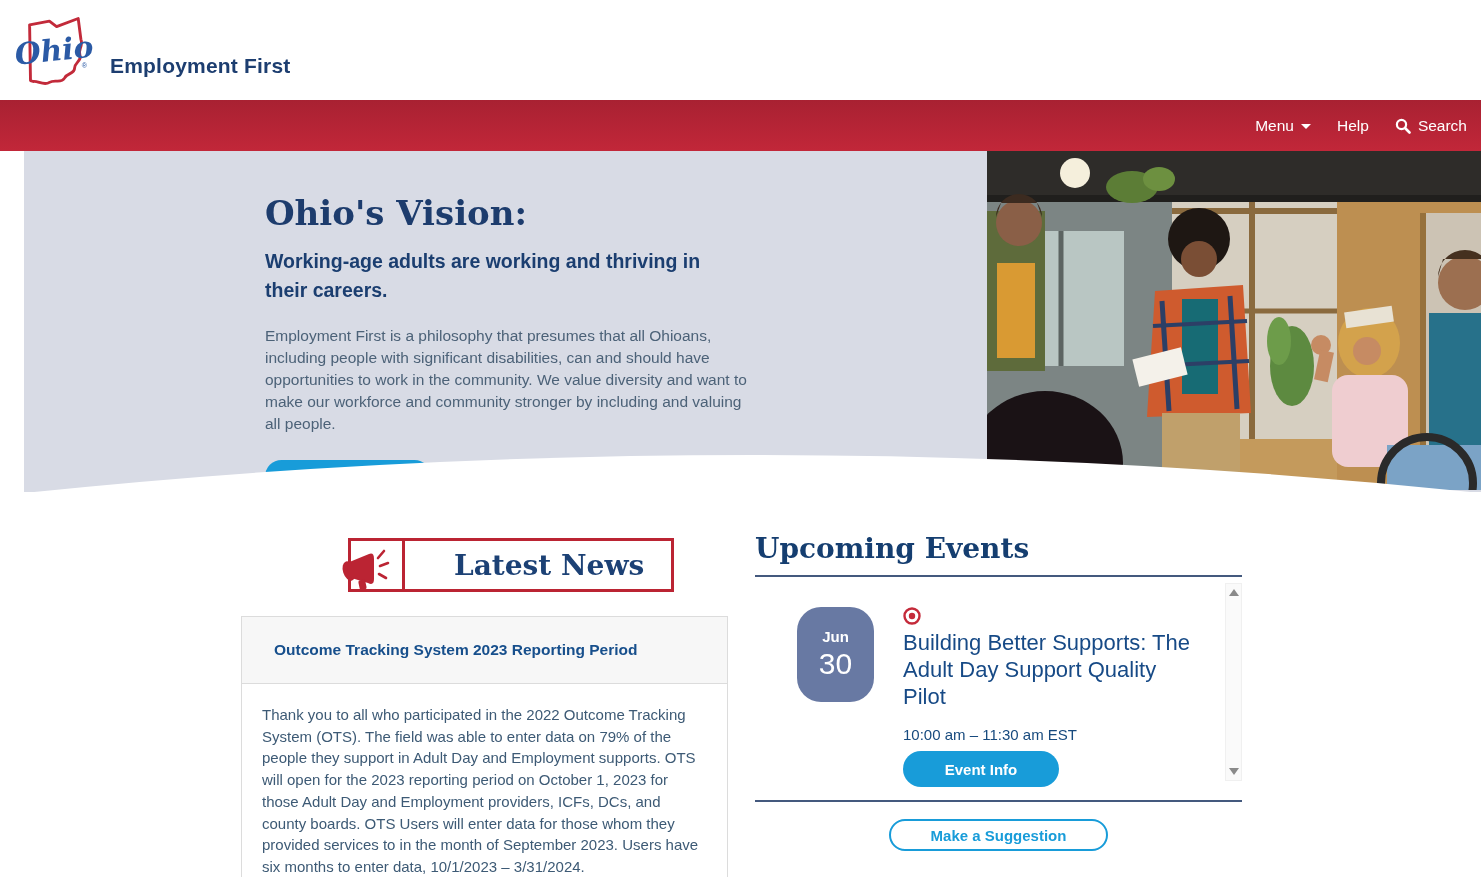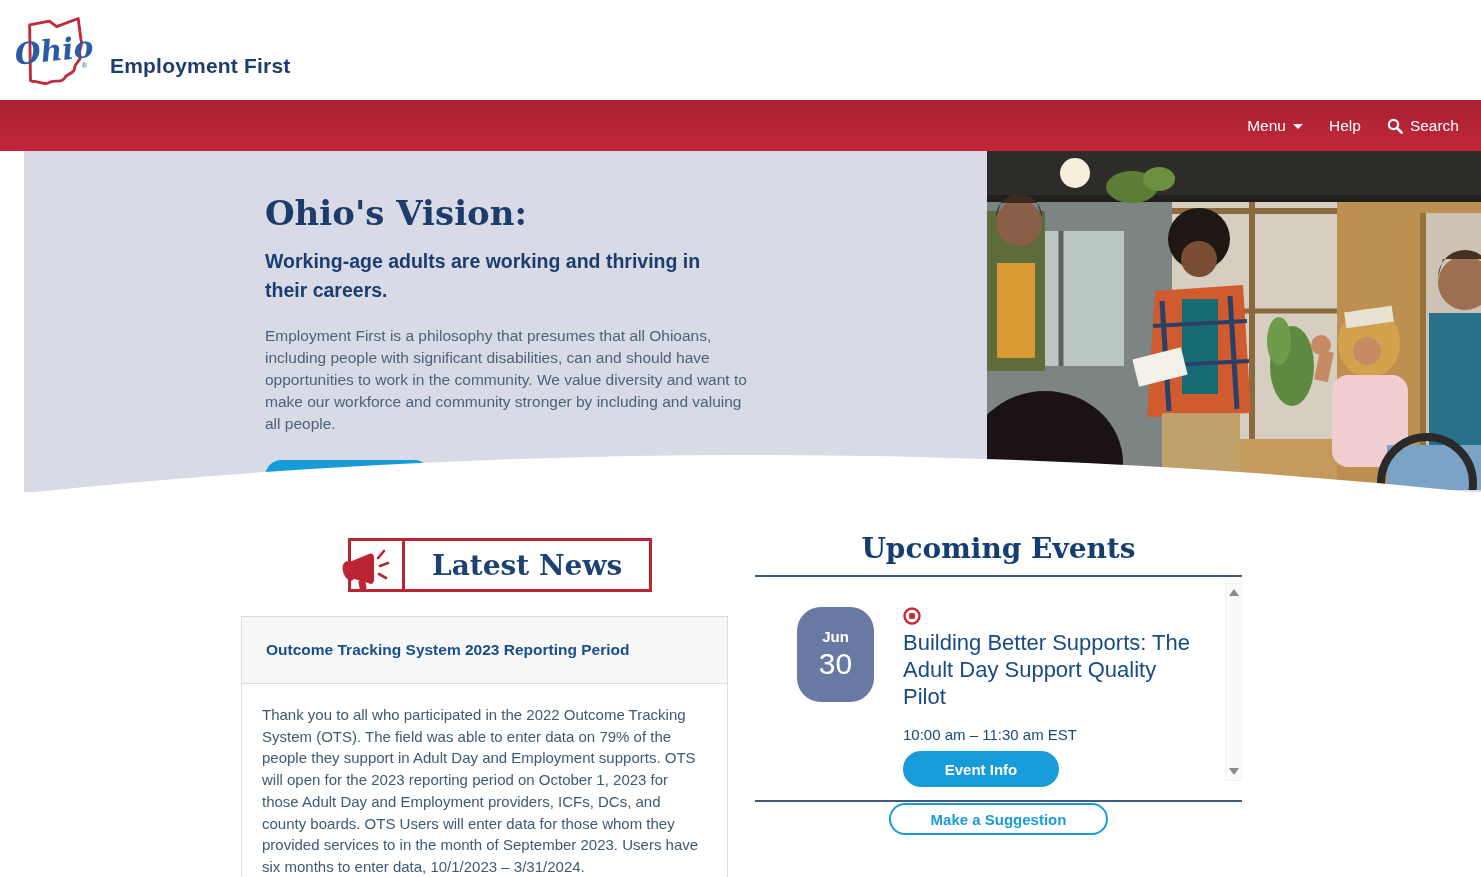--- a/index.html
+++ b/index.html
@@ -7,21 +7,21 @@
   .page { position:relative; width:1481px; height:877px; overflow:hidden; background:#fff; }
 
   
   .header { position:relative; height:100px; background:#fff; }
   .logo { position:absolute; left:8px; top:5px; width:90px; height:90px; cursor:pointer; }
   .brand-name { position:absolute; left:110px; top:16px; height:100px; display:flex; align-items:center;
                 font-size:21px; font-weight:bold; color:#1d3e70; letter-spacing:.2px; }
 
   
   .navbar { height:51px; background:linear-gradient(180deg,#a82132 0%, #c22739 100%);
-            display:flex; justify-content:flex-end; align-items:center; padding-right:22px; gap:26px; }
+            display:flex; justify-content:flex-end; align-items:center; padding-right:14px; gap:26px; }
   .nav-item { color:#fff; font-size:15.5px; display:flex; align-items:center; gap:7px; cursor:pointer; }
   .caret { width:0; height:0; border-left:5px solid transparent; border-right:5px solid transparent;
            border-top:5px solid #fff; margin-top:2px; }
 
   
   .hero { position:relative; height:341px; background:#d8dbe5;margin-left:24px; }
   .hero-copy { position:absolute; left:241px; top:42px; width:487px; }
   .hero-title { font-family:"DejaVu Serif", serif; font-weight:bold; font-size:34px; color:#1d3c6d; }
   .hero-subtitle { margin-top:14px; width:462px; font-size:19.5px; font-weight:bold; color:#1b3e70; line-height:29px; }
   .hero-paragraph { margin-top:20px; width:487px; font-size:15.5px; color:#4c6278; line-height:22px; }
@@ -33,51 +33,51 @@
 
   
   .main { position:relative; height:385px; background:#fff; }
 
   
   .news-header { position:absolute; left:348px; top:46px; display:flex; align-items:stretch;
                  border:3px solid #bb2433; background:#fff; height:54px; }
   .news-icon-cell { width:54px; position:relative; border-right:3px solid #bb2433; }
   .news-icon-cell svg { position:absolute; left:-12px; top:5px; }
   .news-header-label { display:flex; align-items:center; padding:0 27px;
-                 font-family:"DejaVu Serif", serif; font-weight:bold; font-size:28px; color:#1c4175; }
+                 font-family:"DejaVu Serif", serif; font-weight:bold; font-size:28px; color:#1c4175;margin-left:22px; }
   .news-card { position:absolute; left:241px; top:124px; width:487px; }
-  .news-card-header { border:1px solid #dcdcdc; background:#f7f7f7; padding:24px 24px;
+  .news-card-header { border:1px solid #dcdcdc; background:#f7f7f7; padding:24px 32px;
                  font-size:15.5px; font-weight:bold; color:#174f8c; }
   .news-card-body { border:1px solid #dcdcdc; border-top:none; background:#fff; padding:20px 20px 30px 20px;
                  font-size:15px; color:#3d5a75; line-height:21.7px; min-height:300px; }
 
   
   .events { position:absolute; left:755px; top:40px; width:487px; }
-  .events-title { text-align:center; font-family:"DejaVu Serif", serif; font-weight:bold;
+  .events-title { font-family:"DejaVu Serif", serif; font-weight:bold;
                   font-size:28px; color:#153e70; }
   .divider { height:2px; background:#44597e; margin-top:10px; }
   .event-scroller { position:relative; height:213px; }
   .event-row { display:flex; padding-top:30px; }
   .date-badge { width:77px; height:95px; margin-left:42px; border-radius:24px; background:#6879a3;
                 color:#fff; display:flex; flex-direction:column; align-items:center; justify-content:center; }
   .date-month { font-size:15px; font-weight:bold; }
   .date-day { font-size:30px; font-weight:normal; margin-top:2px; }
   .event-content { margin-left:29px; }
   .event-name { margin-top:0; width:290px; font-size:22px; font-weight:normal; color:#174a86; line-height:27px; cursor:pointer; }
   .event-time { margin-top:16px; font-size:15px; color:#174a7e; }
   .btn-event { margin-top:8px; width:156px; height:36px; border:none; border-radius:18px; background:#189cd9;
                color:#fff; font-weight:bold; font-size:15px; cursor:pointer; font-family:"Liberation Sans", sans-serif; }
   .scrollbar { position:absolute; right:0; top:6px; width:17px; height:198px; background:#fafafa;
                border:1px solid #f0f0f0; display:flex; flex-direction:column; justify-content:space-between;
                align-items:center; padding:5px 0; }
   .arrow-up { width:0; height:0; border-left:5px solid transparent; border-right:5px solid transparent;
               border-bottom:7px solid #8a8a8a; cursor:pointer; }
   .arrow-down { width:0; height:0; border-left:5px solid transparent; border-right:5px solid transparent;
               border-top:7px solid #8a8a8a; cursor:pointer; }
-  .suggestion-row { display:flex; justify-content:center; margin-top:1px; }
+  .suggestion-row { display:flex; justify-content:center; margin-top:17px; }
   .btn-outline { width:219px; height:32px; background:#fff; border:2px solid #189cd9; border-radius:17px;
                  color:#189cd9; font-weight:bold; font-size:15px; cursor:pointer; font-family:"Liberation Sans", sans-serif; }
 </style>
 </head>
 <body>
 
 <div class="page">
 
   <div class="header">
     <svg class="logo" viewBox="0 0 100 100">

